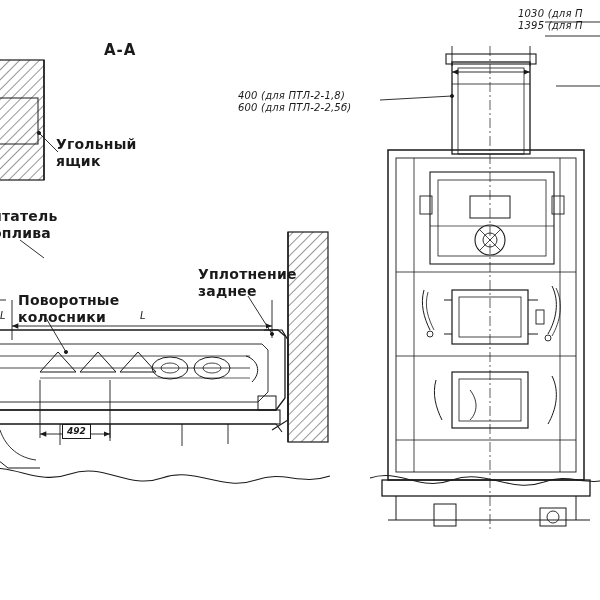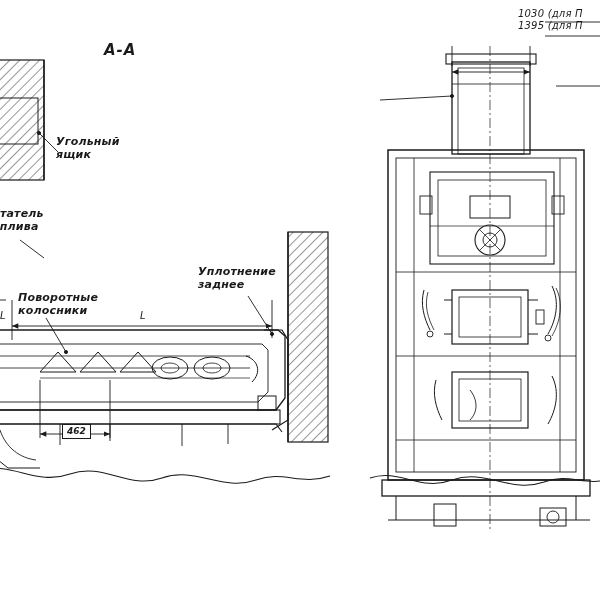--- a/index.html
+++ b/index.html
@@ -22,28 +22,27 @@
   #drawing-svg {
     position: absolute;
     left: 0;
     top: 0;
     width: 600px;
     height: 600px;
   }
   .lbl {
     position: absolute;
     font-family: "DejaVu Sans", sans-serif;
-    font-style: italic;
     font-weight: bold;
     color: #1a1a1a;
     white-space: pre;
     line-height: 1.18;
     letter-spacing: 0.2px;
   }
-  .lbl.small { font-size: 11px; }
+  .lbl.small { font-size: 14px; }
   .lbl.big   { font-size: 15px; letter-spacing: 1px; }
   .lbl.dim   { font-size: 10px; font-style: italic; font-weight: normal; }
   .boxed {
     position: absolute;
     border: 1.2px solid #1a1a1a;
     padding: 1px 4px 2px 4px;
     font-family: "DejaVu Sans", sans-serif;
     font-style: italic;
     font-weight: bold;
     font-size: 9px;
@@ -250,23 +249,25 @@
 
   <div class="lbl small" style="left:-8px; top:208px;">итатель
 оплива</div>
 
   <div class="lbl small" style="left:18px; top:292px;">Поворотные
 колосники</div>
 
   <div class="lbl small" style="left:198px; top:266px;">Уплотнение
 заднее</div>
 
+  <div class="lbl dim" style="left:238px; top:90px;">400 (для ПТЛ-2-1,8)
+600 (для ПТЛ-2-2,5б)</div>
 
   <div class="lbl dim" style="left:518px; top:8px;">1030 (для П
 1395 (для П</div>
 
-  <div class="boxed" style="left:62px; top:424px;">462</div>
+  <div class="boxed" style="left:62px; top:424px;">492</div>
 
   <div class="lbl dim" style="left:140px; top:310px;">L</div>
 
   <div class="lbl dim" style="left:0px; top:310px;">L</div>
 
 </div>
 
 </body></html>

